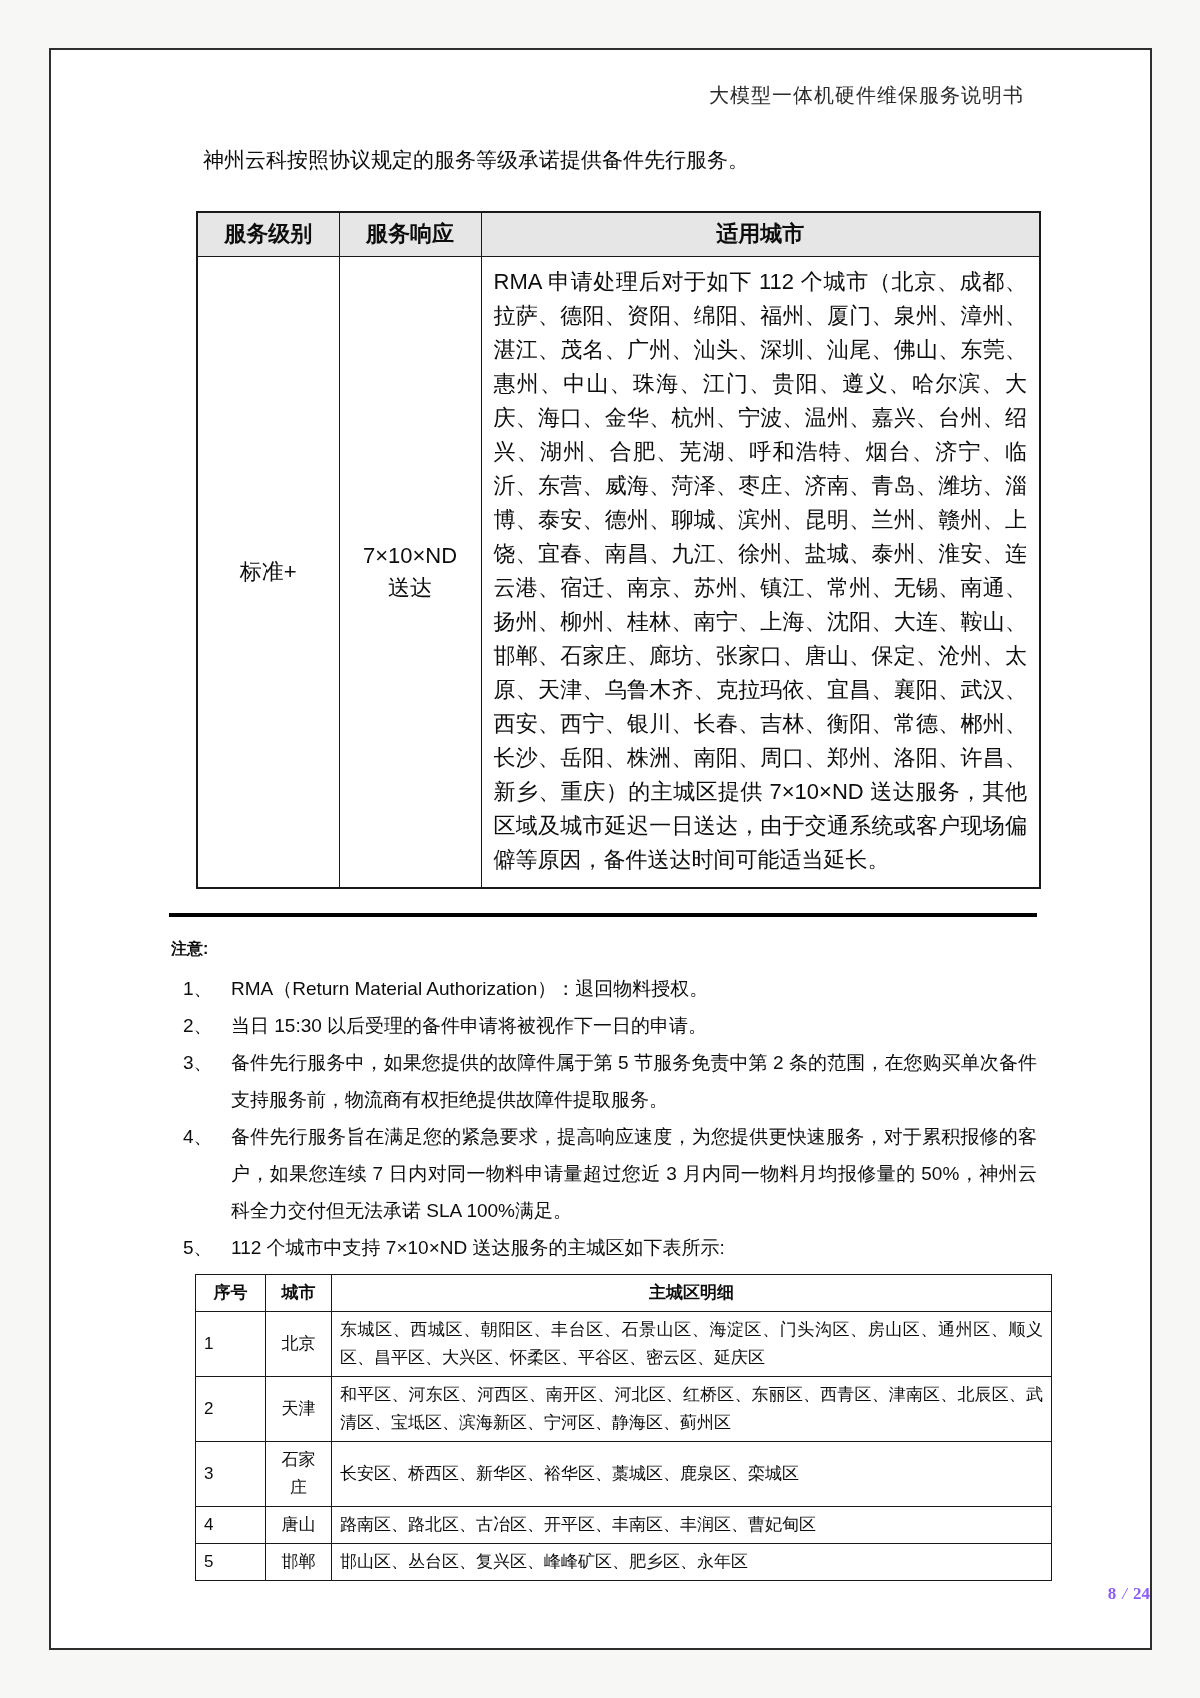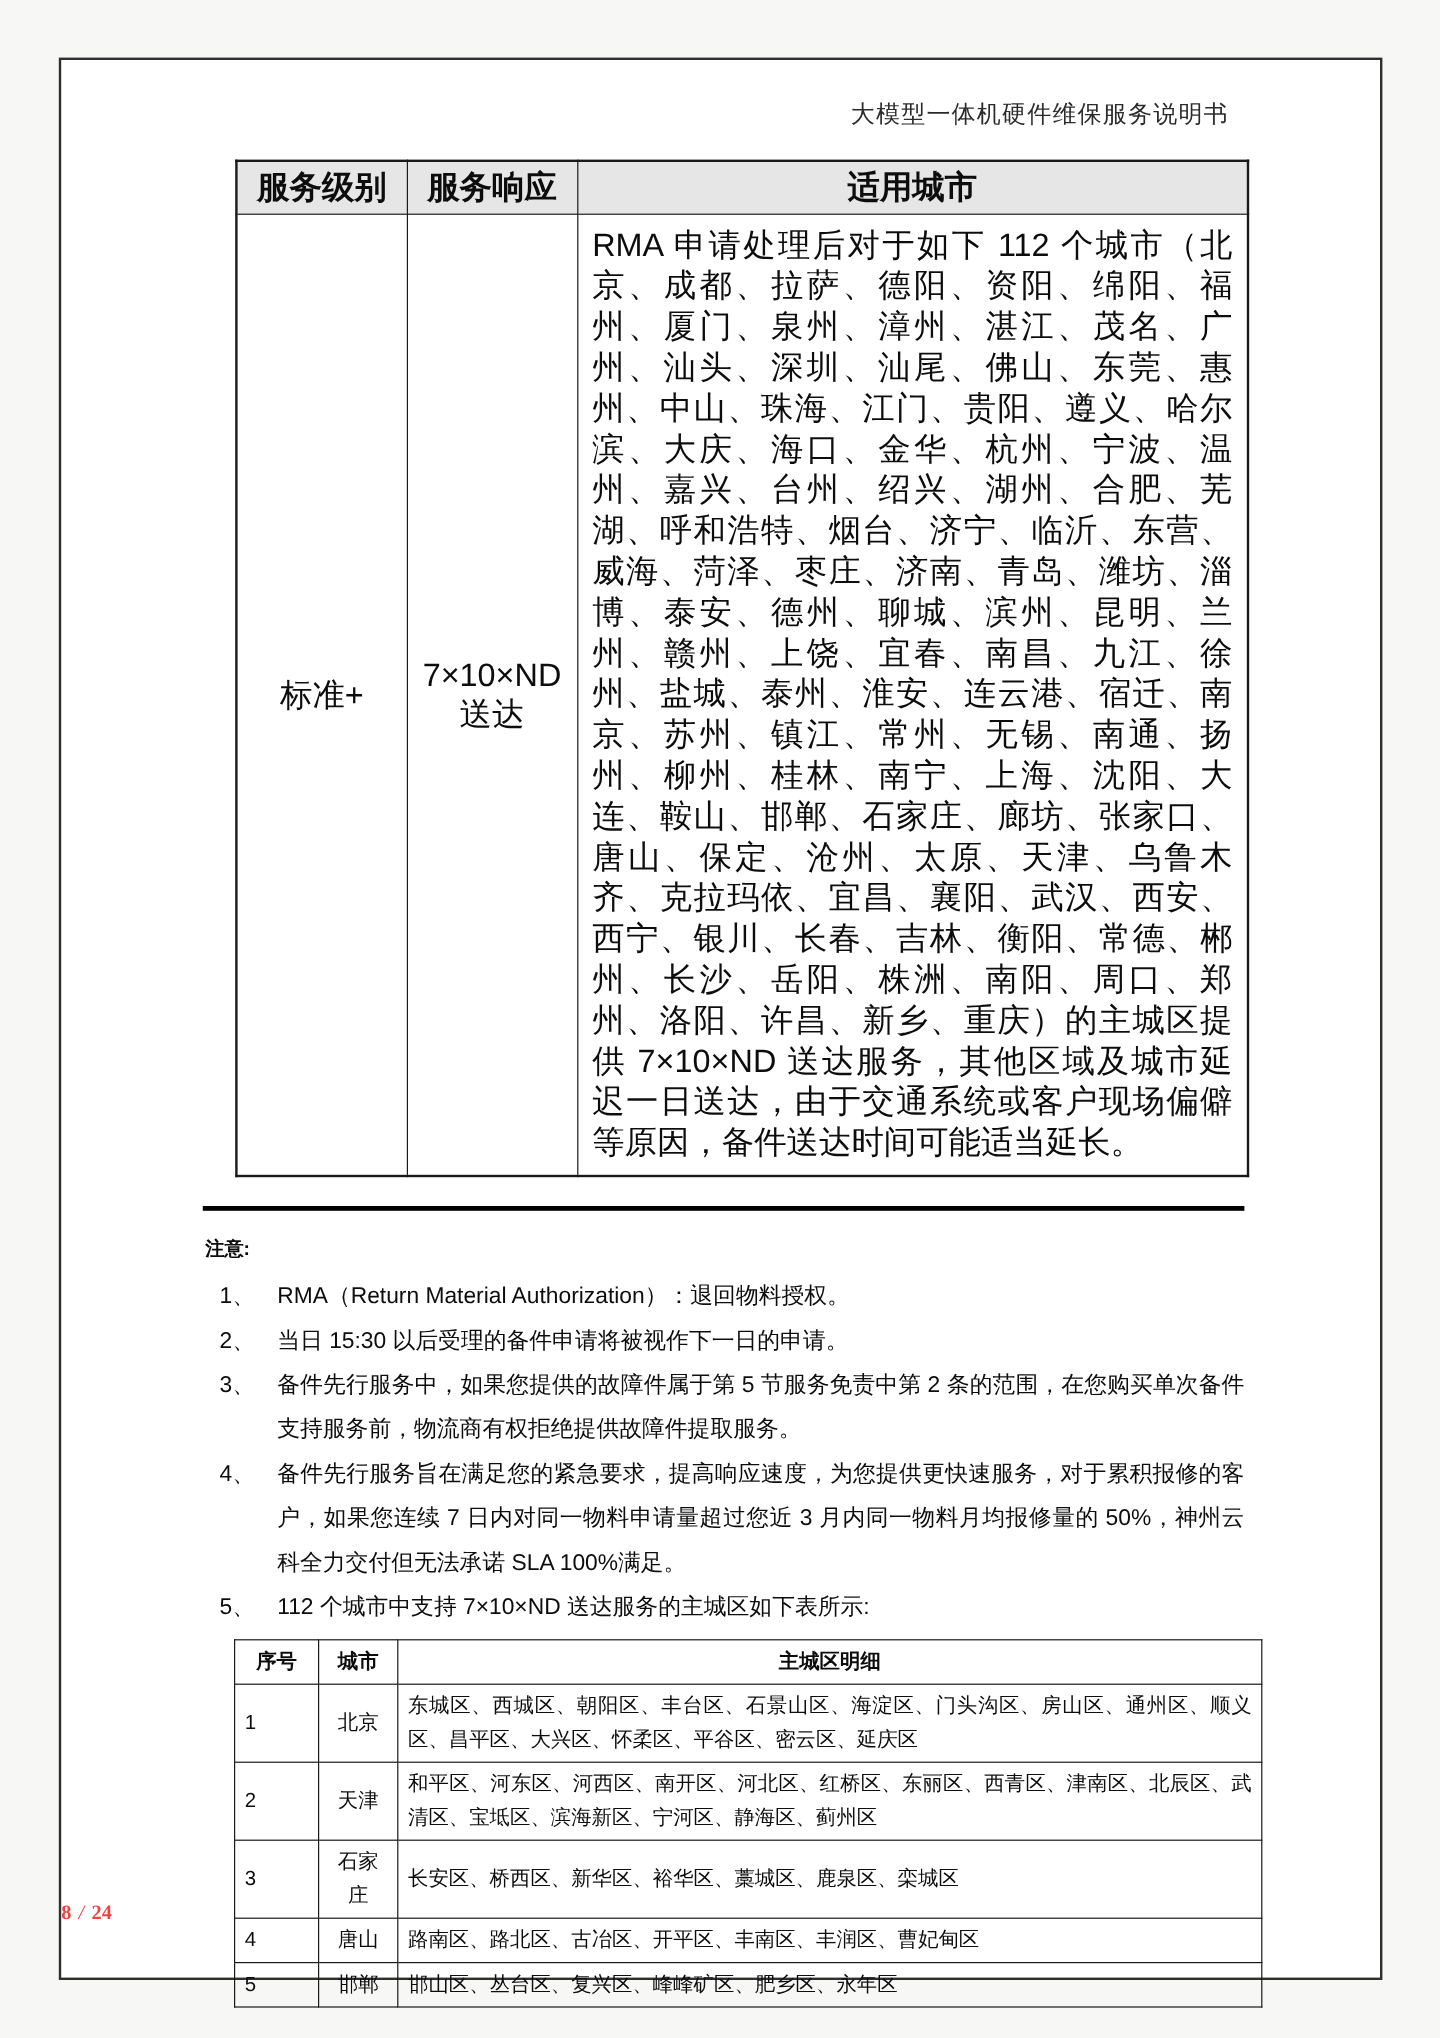--- a/index.html
+++ b/index.html
@@ -48,24 +48,24 @@
     margin: 44px 0 0 118px;
     font-size: 22px;
     font-weight: bold;
     letter-spacing: 0.5px;
   }
   table {
     border-collapse: collapse;
     table-layout: fixed;
   }
   .service-table {
-    margin: 24px 0 0 145px;
+    margin: 36px 0 0 145px;
     width: 843px;
     border: 2px solid #1a1a1a;
-    font-size: 27px;
+    font-size: 22px;
     padding-left: 47px;
   }
   .service-table th, .service-table td {
     border: 1.5px solid #1a1a1a;
     box-sizing: border-box;
   }
   .service-table th {
     background: #e6e6e6;
     height: 44px;
     font-weight: bold;
@@ -142,40 +142,41 @@
     text-justify: inter-ideograph;
     word-break: break-all;
     padding: 6px 10px;
     vertical-align: middle;
   }
   .page-footer {
     position: absolute;
     left: 0;
     right: 0;
     bottom: 44px;
-    text-align: left;
+    text-align: right;
     font-family: "Liberation Serif", "DejaVu Serif", serif;
     font-size: 17px;
     font-weight: bold;
-    color: #ef4444;
+    color: #8b5cf6;
   }
   .page-footer .sep {
     font-style: italic;
     font-weight: normal;
     padding: 0 6px;
   }
 </style>
 </head>
 <body>
 
 <div class="page">
 
   <div class="doc-header">大模型一体机硬件维保服务说明书</div>
 
 
+  <div class="para-2">神州云科按照协议规定的服务等级承诺提供备件先行服务。</div>
 
 
   <table class="service-table">
     <colgroup>
       <col class="col-level">
       <col class="col-resp">
       <col class="col-cities">
     </colgroup>
     <thead>
       <tr>

